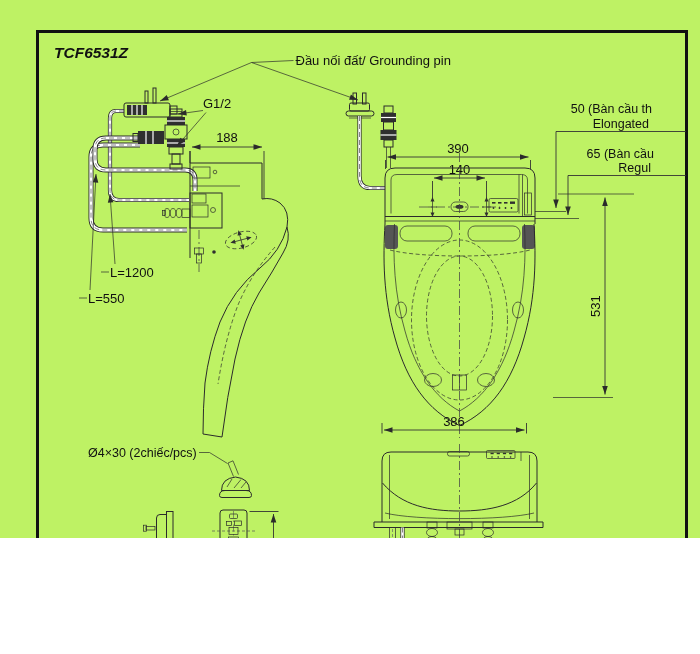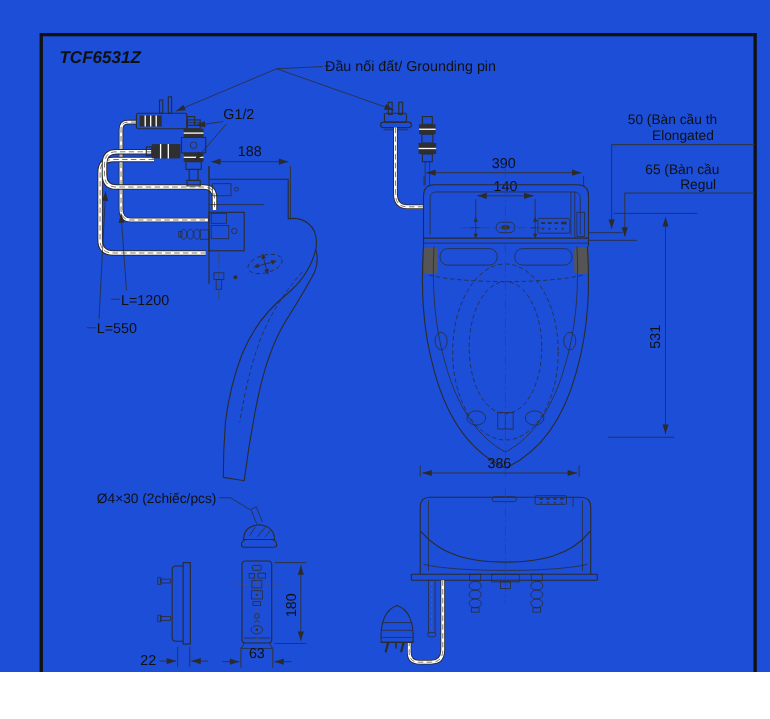--- a/index.html
+++ b/index.html
@@ -1,17 +1,17 @@
 <!DOCTYPE html>
 <html><head>
 <meta charset="utf-8">
 <style>
   html,body { margin:0; padding:0; background:#ffffff; }
   .stage {
-    position:relative; width:700px; height:611px; background:#1d4ed8;
+    position:relative; width:700px; height:538px; background:#bef264;
     font-family:"Liberation Sans","DejaVu Sans",sans-serif; overflow:hidden;
   }
   svg text { fill:#111; font-size:13px; font-family:"Liberation Sans","DejaVu Sans",sans-serif; }
   svg .t12 { font-size:12.5px; }
   svg .ttl { font-size:15.5px; font-weight:bold; font-style:italic; }
   .ln   { fill:none; stroke:#2b2b2b; stroke-width:1; }
   .thin { fill:none; stroke:#2b2b2b; stroke-width:0.7; }
   .dimln{ fill:none; stroke:#333; stroke-width:0.9; }
   .dash { stroke-dasharray:4 2.5; }
   .cl   { fill:none; stroke:#444; stroke-width:0.75; stroke-dasharray:9 3 2 3; }

